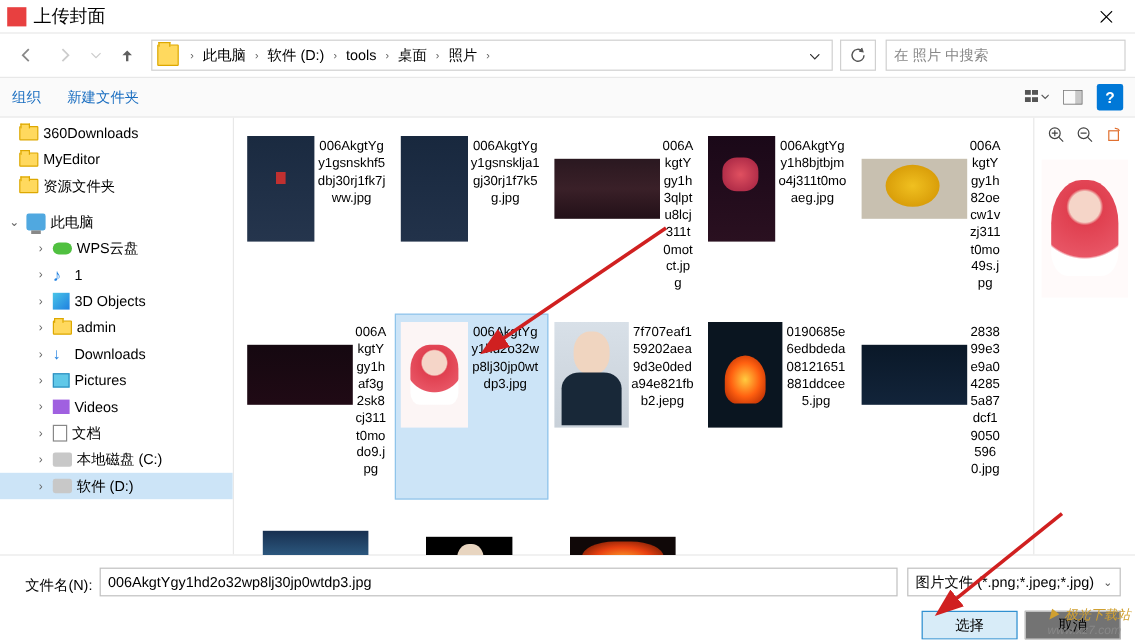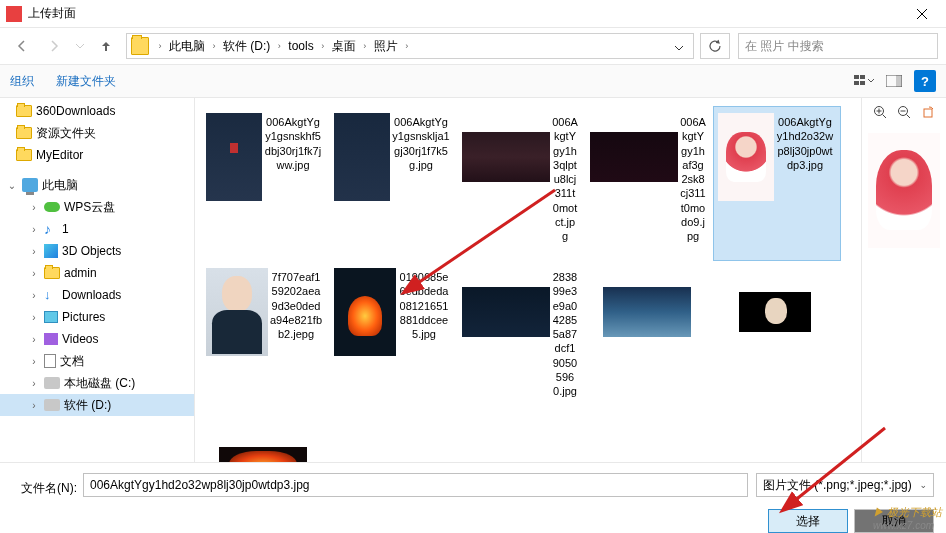--- a/index.html
+++ b/index.html
@@ -1,20 +1,20 @@
 <!DOCTYPE html>
 <html><head>
 <meta charset="utf-8">
 <style>
 * { margin: 0; padding: 0; box-sizing: border-box; font-family: "Microsoft YaHei", "Segoe UI", sans-serif; }
 body { width: 946px; height: 533px; background: #fff; overflow: hidden; position: relative; }
 
 .titlebar { display: flex; align-items: center; height: 28px; border-bottom: 1px solid #e8e8e8; padding: 0 4px; }
 .app-icon { width: 16px; height: 16px; background: #e84040; margin: 0 6px 0 2px; }
-.title { font-size: 12px; flex: 1; }
+.title { font-size: 15px; flex: 1; }
 .close-btn { width: 40px; height: 27px; display: flex; align-items: center; justify-content: center; cursor: pointer; }
 
 .navbar { display: flex; align-items: center; height: 36px; padding: 4px 8px; gap: 4px; }
 .nav-btn { width: 28px; height: 26px; display: flex; align-items: center; justify-content: center; color: #606060; cursor: pointer; }
 .nav-btn.disabled { color: #c0c0c0; }
 .breadcrumbs { flex: 1; display: flex; align-items: center; height: 26px; border: 1px solid #d0d0d0; padding: 0 4px; margin: 0 2px; }
 .bc-icon { width: 18px; height: 18px; background: #ffd95e; border: 1px solid #dda800; border-radius: 1px; margin-right: 4px; position: relative; }
 .bc-icon::before { content: ""; position: absolute; top: -3px; left: 0; width: 8px; height: 3px; background: #ffd95e; border: 1px solid #dda800; border-bottom: none; }
 .bc-seg { font-size: 12px; color: #000; padding: 0 2px; }
 .bc-sep { width: 14px; text-align: center; color: #606060; font-size: 9px; }
@@ -189,25 +189,25 @@
 </div>
 
 <div class="main">
   <div class="sidebar">
     <div class="tree-item sub">
         <span class="folder-icon"></span>
         <span>360Downloads</span>
       </div>
     <div class="tree-item sub">
         <span class="folder-icon"></span>
-        <span>资源文件夹</span>
+        <span>MyEditor</span>
       </div>
     <div class="tree-item sub">
         <span class="folder-icon"></span>
-        <span>MyEditor</span>
+        <span>资源文件夹</span>
       </div>
 
     <div class="tree-item section" style="padding-left:6px;">
         <span class="exp">⌄</span>
         <span class="pc-icon"></span>
         <span>此电脑</span>
       </div>
     <div id="pc-children">
         <div class="tree-item sub" style="padding-left: 28px;">
           <span class="exp">›</span>
@@ -274,20 +274,32 @@
           <div class="thumb">
             <div class="thumb-inner t-dark-blue"></div>
           </div>
           <div class="file-name">006AkgtYgy1gsnsklja1gj30rj1f7k5g.jpg</div>
         </div>
         <div class="file-item">
           <div class="thumb">
             <div class="thumb-inner t-sunset"></div>
           </div>
           <div class="file-name">006AkgtYgy1h3qlptu8lcj311t0motct.jpg</div>
+        </div>
+        <div class="file-item">
+          <div class="thumb">
+            <div class="thumb-inner t-flower"></div>
+          </div>
+          <div class="file-name">006AkgtYgy1h8bjtbjmo4j311t0moaeg.jpg</div>
+        </div>
+        <div class="file-item">
+          <div class="thumb">
+            <div class="thumb-inner t-yellow"></div>
+          </div>
+          <div class="file-name">006AkgtYgy1h82oecw1vzj311t0mo49s.jpg</div>
         </div>
         <div class="file-item">
           <div class="thumb">
             <div class="thumb-inner t-fire-dark"></div>
           </div>
           <div class="file-name">006AkgtYgy1haf3g2sk8cj311t0modo9.jpg</div>
         </div>
         <div class="file-item selected">
           <div class="thumb">
             <div class="thumb-inner t-girl"></div>

